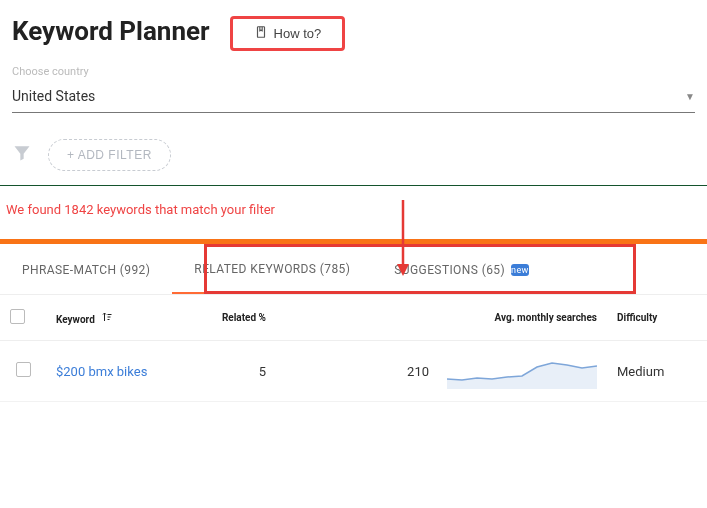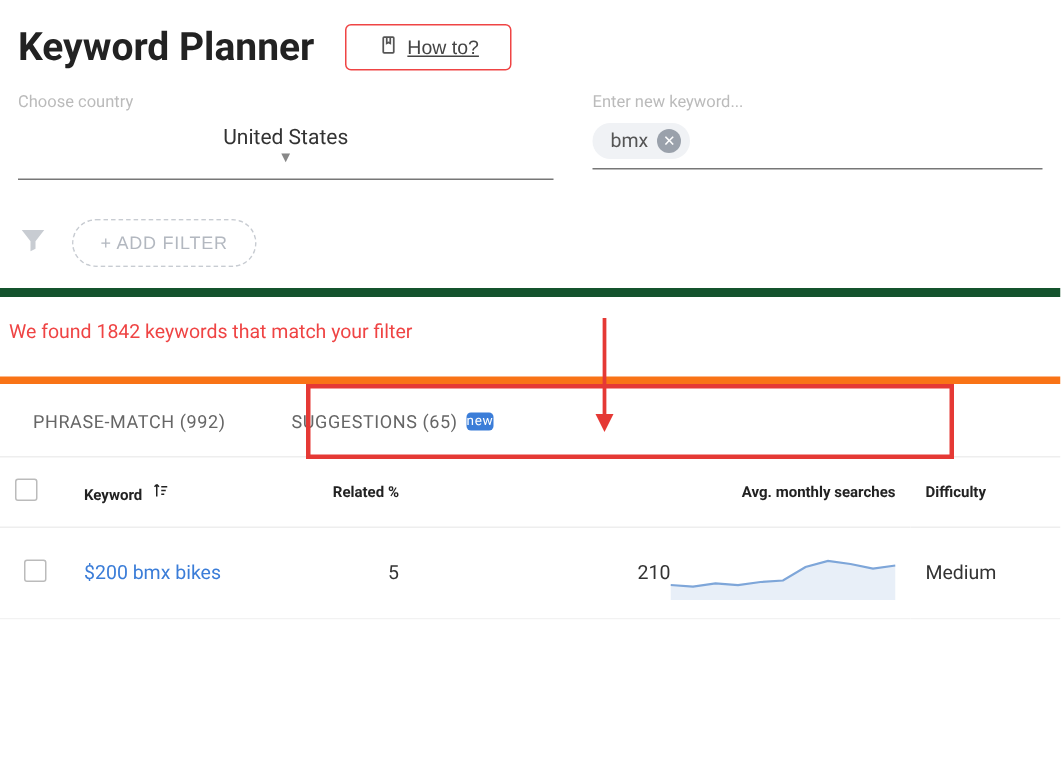--- a/index.html
+++ b/index.html
@@ -1,33 +1,33 @@
 <!DOCTYPE html>
 <html><head>
   <meta charset="utf-8">
   <style>
     * { box-sizing: border-box; margin: 0; padding: 0; }
     body { font-family: -apple-system, BlinkMacSystemFont, "Segoe UI", Roboto, sans-serif; width: 707px; background: #fff; color: #333; }
     
-    .header { padding: 16px 12px 0; display: flex; align-items: center; gap: 20px; }
+    .header { padding: 16px 12px 0; display: flex; gap: 20px; }
     .page-title { font-size: 26px; font-weight: 700; color: #222; }
-    .howto-btn { border: 1px solid #ef4444; background: #fff; border-radius: 4px; padding: 6px 21px; font-size: 13px; color: #444; display: flex; align-items: center; gap: 6px; cursor: pointer; text-decoration: underline; }
+    .howto-btn { border: 3px solid #ef4444; background: #fff; border-radius: 4px; padding: 6px 21px; font-size: 13px; color: #444; display: flex; align-items: center; gap: 6px; cursor: pointer; }
     .howto-btn svg { width: 14px; height: 14px; }
     
     .controls { display: flex; gap: 26px; padding: 14px 12px 0; }
     .control-group { flex: 1; min-width: 0; }
     .control-label { font-size: 11px; color: #bbb; margin-bottom: 6px; }
-    .select-line { border-bottom: 1px solid #777; padding: 4px 0 8px; display: flex; align-items: center; justify-content: space-between; cursor: pointer; flex-direction: column; }
+    .select-line { border-bottom: 1px solid #777; padding: 4px 0 8px; display: flex; align-items: center; justify-content: space-between; cursor: pointer; }
     .select-value { font-size: 14px; color: #333; }
     .select-caret { color: #888; font-size: 10px; }
     .keyword-line { border-bottom: 1px solid #777; padding: 2px 0 6px; display: flex; align-items: center; }
     .chip { background: #f0f2f5; border-radius: 14px; padding: 4px 6px 4px 12px; font-size: 13px; color: #555; display: inline-flex; align-items: center; gap: 6px; }
     .chip-x { width: 16px; height: 16px; border-radius: 50%; background: #9aa1ab; color: #fff; display: inline-flex; align-items: center; justify-content: center; font-size: 10px; cursor: pointer; }
     
-    .filter-bar { padding: 26px 12px 14px; border-bottom: 6px solid #14532d; display: flex; align-items: center; gap: 16px; }
+    .filter-bar { padding: 26px 12px 14px; border-bottom: 1px solid #14532d; display: flex; align-items: center; gap: 16px; }
     .funnel { color: #c8ccd2; }
     .add-filter { border: 1px dashed #c8ccd2; color: #b3b8c0; background: #fff; border-radius: 18px; padding: 8px 18px; font-size: 12px; letter-spacing: .5px; cursor: pointer; }
     
     .result-count { padding: 16px 6px 22px; font-size: 13px; color: #ef4444; border-bottom: 5px solid #f97316; }
     
     .tabs-wrap { position: relative; }
     .tabs { display: flex; gap: 0; border-bottom: 1px solid #eee; }
     .tab { padding: 18px 22px 16px; font-size: 12px; letter-spacing: .4px; color: #666; cursor: pointer; text-transform: uppercase; display: flex; align-items: center; gap: 6px; }
     .tab.active { border-bottom: 2px solid #ff6b35; }
     .new-badge { background: #3b7dd8; color: #fff; font-size: 9px; padding: 1px 0; border-radius: 3px; text-transform: lowercase; }
@@ -36,21 +36,21 @@
     
     .table { width: 100%; border-collapse: collapse; }
     .table th { text-align: left; font-size: 10px; font-weight: 700; color: #222; padding: 14px 10px; border-bottom: 1px solid #eee; }
     .table th.right { text-align: right; }
     .table td { padding: 12px 10px; border-bottom: 1px solid #f2f2f2; font-size: 13px; vertical-align: middle; }
     .table td.right { text-align: right; }
     .kw-link { color: #3b7dd8; cursor: pointer; }
     .checkbox { width: 15px; height: 15px; border: 1.5px solid #bbb; border-radius: 2px; display: inline-block; cursor: pointer; }
     .sort-icon { display: inline-flex; align-items: center; margin-left: 4px; }
     .spark { width: 150px; height: 36px; }
-    .search-cell { display: flex; align-items: center; justify-content: flex-end; gap: 0; }
+    .search-cell { display: flex; align-items: center; justify-content: flex-end; gap: 18px; }
     .col-check { width: 46px; text-align: center; }
     .col-kw { width: 120px; }
     .col-rel { width: 110px; }
     .col-search { }
     .col-diff { width: 100px; }
   </style>
 </head>
 <body>
 
 <div class="header">
@@ -67,29 +67,20 @@
 </div>
 
 <div class="controls">
   <div class="control-group">
     <div class="control-label">Choose country</div>
     <div class="select-line">
       <span class="select-value">United States</span>
       <span class="select-caret">▼</span>
     </div>
   </div>
-  <div class="control-group" style="max-width:300px">
-    <div class="control-label">Enter new keyword...</div>
-    <div class="keyword-line">
-      <span class="chip">
-        <span>bmx</span>
-        <span class="chip-x">✕</span>
-      </span>
-    </div>
-  </div>
 </div>
 
 <div class="filter-bar">
   <span class="funnel">
     <svg width="20" height="20" viewBox="0 0 24 24" fill="#c8ccd2">
         <path d="M3 4h18l-7 9v6l-4 2v-8z"></path>
       </svg>
   </span>
   <button class="add-filter">+ ADD FILTER</button>
 </div>
@@ -97,20 +88,23 @@
 <div class="result-count">We found 1842 keywords that match your filter</div>
 
 <div class="tabs-wrap">
   <svg class="arrow-svg" style="left:393px; top:-44px;" width="20" height="78">
     <line x1="10" y1="0" x2="10" y2="66" stroke="#e53935" stroke-width="2.5"></line>
     <polygon points="10,76 4,64 16,64" fill="#e53935"></polygon>
   </svg>
   <div class="tabs">
     <div class="tab">
       <span>PHRASE-MATCH (992)</span>
+    </div>
+    <div class="tab active">
+      <span>RELATED KEYWORDS (785)</span>
     </div>
     <div class="tab">
       <span>SUGGESTIONS (65)</span>
       <span class="new-badge">new</span>
     </div>
   </div>
   <div class="red-box" style="left:204px; top:0px; width:432px; height:50px;"></div>
 </div>
 
 <table class="table">

